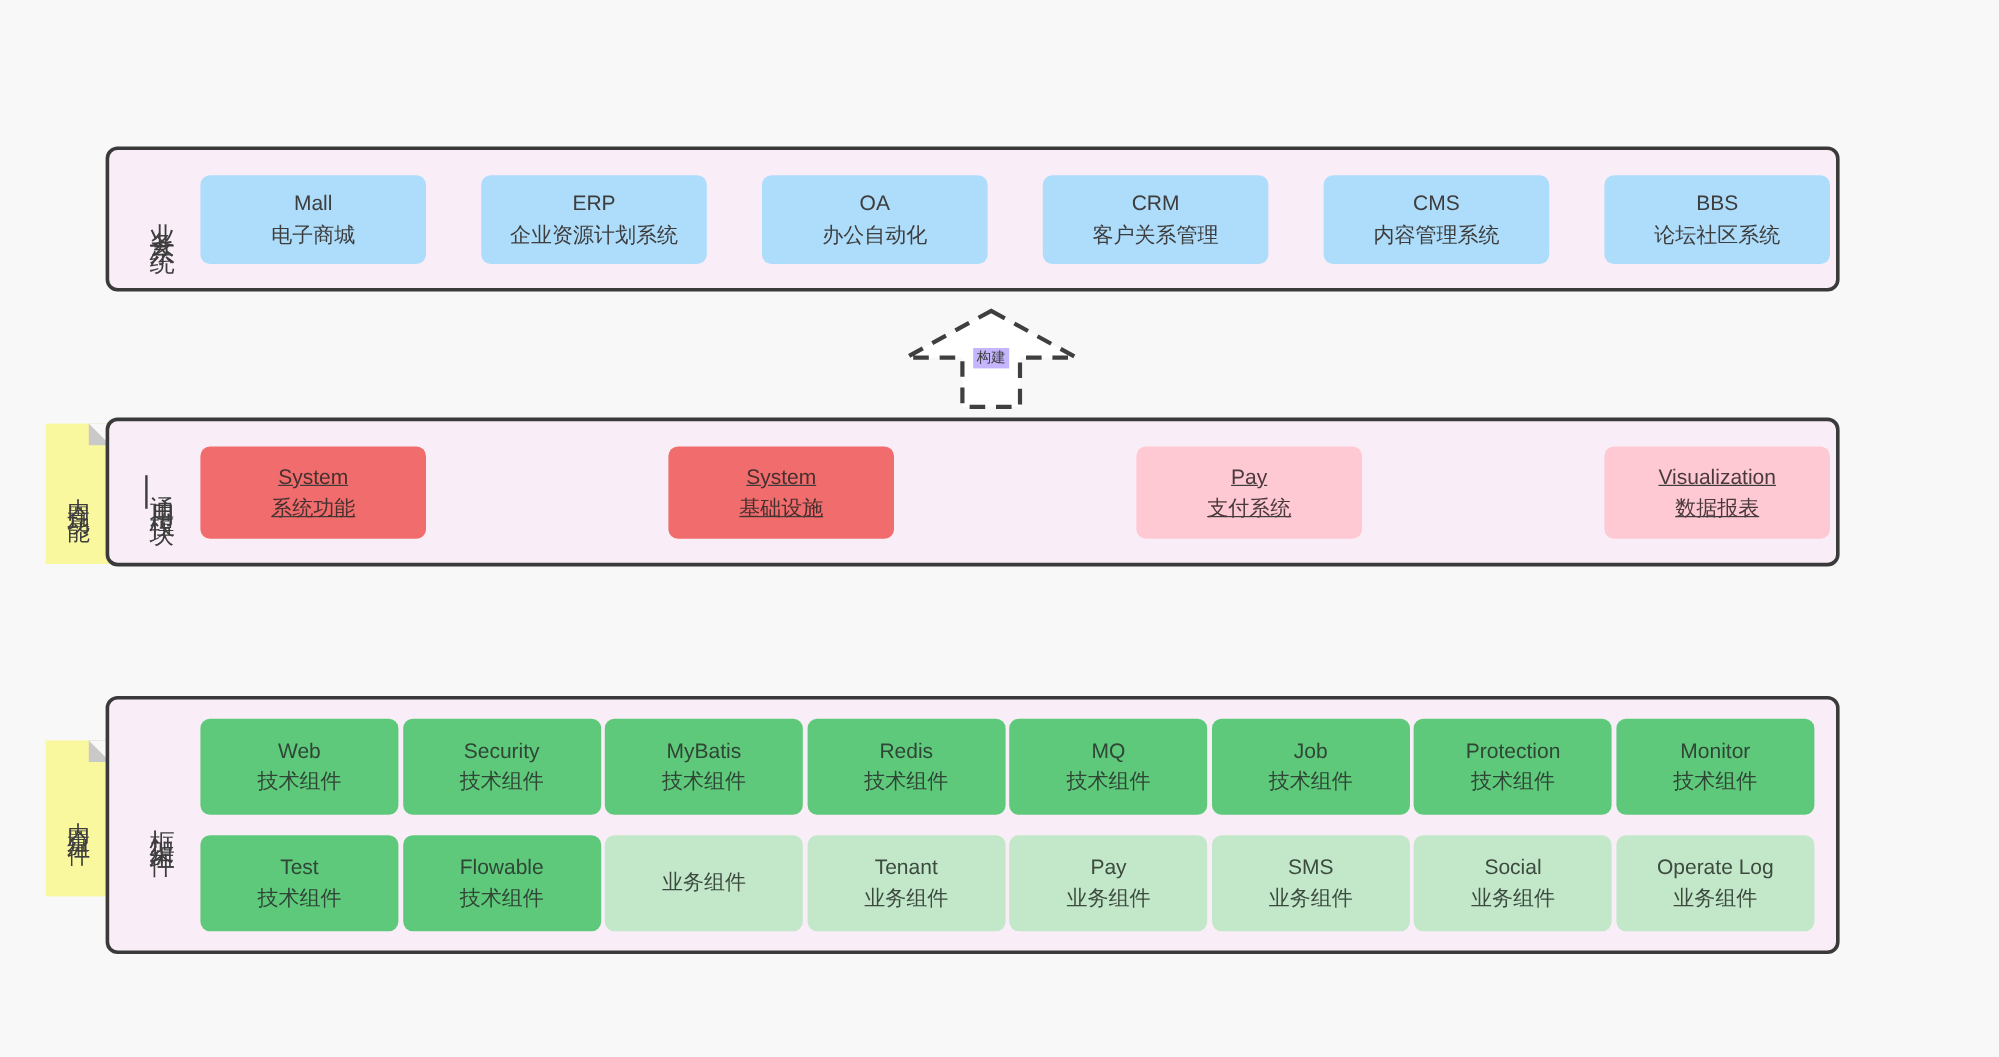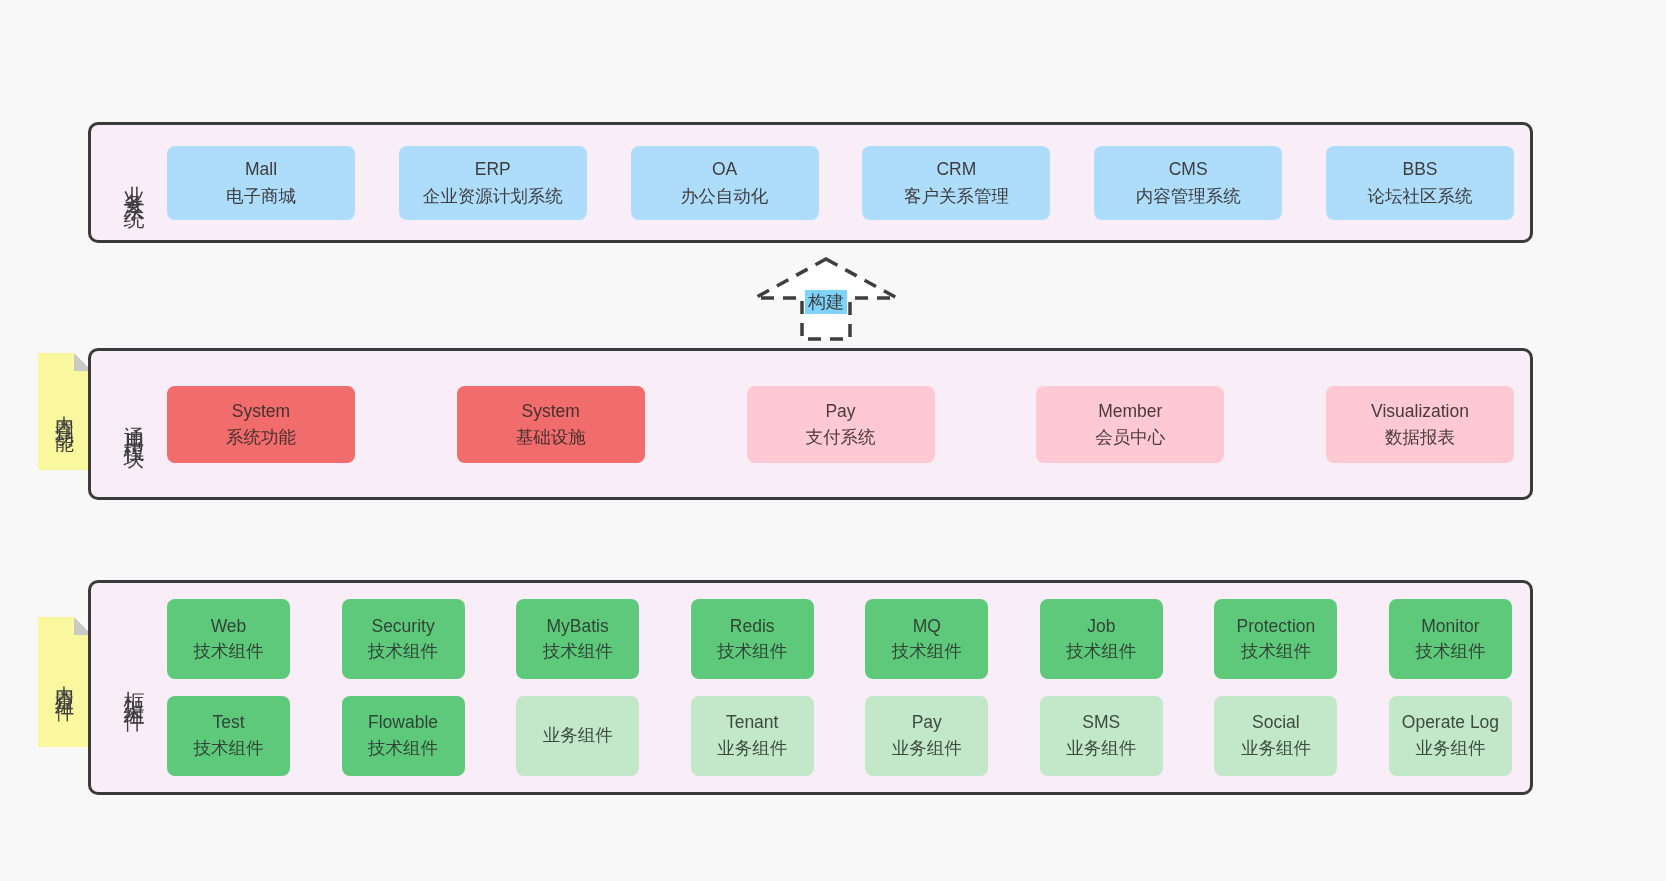--- a/index.html
+++ b/index.html
@@ -6,44 +6,44 @@
   .canvas{
     position:relative;width:1666px;height:881px;background:#f8f8f8;
     font-family:"Liberation Sans","DejaVu Sans",sans-serif;color:#3d3d3d;overflow:hidden;
   }
   .panel{
     position:absolute;left:88px;width:1445px;box-sizing:border-box;
     background:#f9eef7;border:3px solid #3a3a3a;border-radius:10px;
     display:flex;z-index:2;
   }
   #panel-business{top:122px;height:121px;}
-  #panel-modules{top:348px;height:152px;}
+  #panel-modules{top:348px;height:124px;text-decoration:underline;}
   #panel-components{top:580px;height:215px;}
   .panel-label{
     writing-mode:vertical-rl;text-orientation:upright;
     font-size:21px;letter-spacing:7px;color:#3d3d3d;
     margin:auto 0;padding-left:16px;width:38px;text-align:center;line-height:1;
   }
   .boxes{
     flex:1;display:flex;align-items:center;justify-content:space-between;
-    padding:0 16px 0 22px;
+    padding:0 5px 0 22px;
   }
   .comp-area{
     flex:1;display:flex;flex-direction:column;justify-content:space-evenly;
     padding:0 18px 0 22px;
   }
   .comp-row{display:flex;justify-content:space-between;}
   .box{
     border-radius:8px;display:flex;flex-direction:column;align-items:center;
     justify-content:center;text-align:center;line-height:1.5;font-size:17.5px;
     box-sizing:border-box;padding:4px 8px;
   }
   .boxes .box{width:188px;height:74px;}
   #panel-modules .boxes .box{height:77px;}
-  .comp-row .box{width:123px;height:80px;line-height:1.45;}
+  .comp-row .box{width:165px;height:80px;line-height:1.45;}
   .blue{background:#aeddfb;}
   .red{background:#f16c6c;color:#47302f;}
   .pink{background:#fec9d3;color:#4b3a3d;}
   .green{background:#5fc97b;color:#2f4636;}
   .lightgreen{background:#c2e8c9;color:#3c4a3f;}
   .sticky{
     position:absolute;left:38px;width:54px;background:#faf89f;z-index:1;
     display:flex;align-items:center;justify-content:center;
   }
   #sticky-features{top:353px;height:117px;}
@@ -56,21 +56,21 @@
   .sticky-txt{
     writing-mode:vertical-rl;text-orientation:upright;
     font-size:19px;letter-spacing:6px;line-height:1;color:#3d3d3d;
   }
   .arrow{position:absolute;width:148px;height:86px;z-index:0;}
   #arrow-build{left:752px;top:256px;}
   #arrow-implement{left:767px;top:488px;}
   .arrow svg{position:absolute;left:0;top:0;}
   .arrow-label{
     position:absolute;left:50%;top:34px;transform:translateX(-50%);
-    background:#7dd3fc;font-size:18px;color:#3f3f3f;padding:0 3px;white-space:nowrap;
+    background:#c4b5fd;font-size:12px;color:#3f3f3f;padding:0 3px;white-space:nowrap;
   }
 </style>
 </head>
 <body>
 
 <div class="canvas">
 
   <section class="panel" id="panel-business">
     <div class="panel-label">业务系统</div>
     <div class="boxes">
@@ -121,24 +121,20 @@
       </div>
       <div class="box red">
         <span>System</span>
         <span>基础设施</span>
       </div>
       <div class="box pink">
         <span>Pay</span>
         <span>支付系统</span>
       </div>
       <div class="box pink">
-        <span>Member</span>
-        <span>会员中心</span>
-      </div>
-      <div class="box pink">
         <span>Visualization</span>
         <span>数据报表</span>
       </div>
     </div>
   </section>
 
 
   <div class="sticky" id="sticky-components">
     <span class="sticky-txt">内置组件</span>
   </div>

